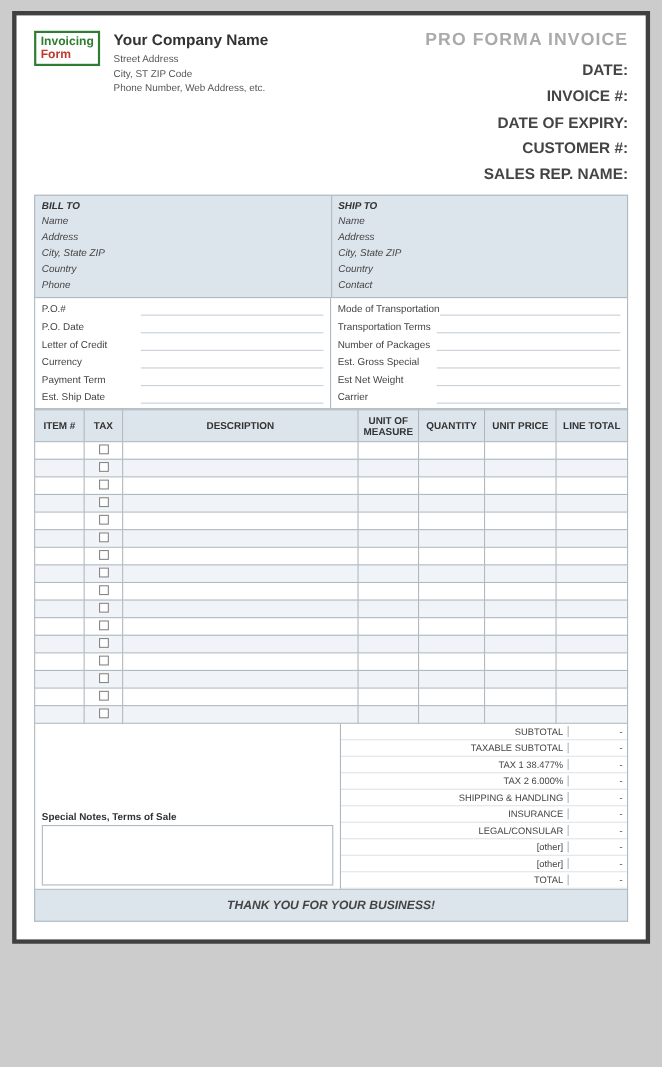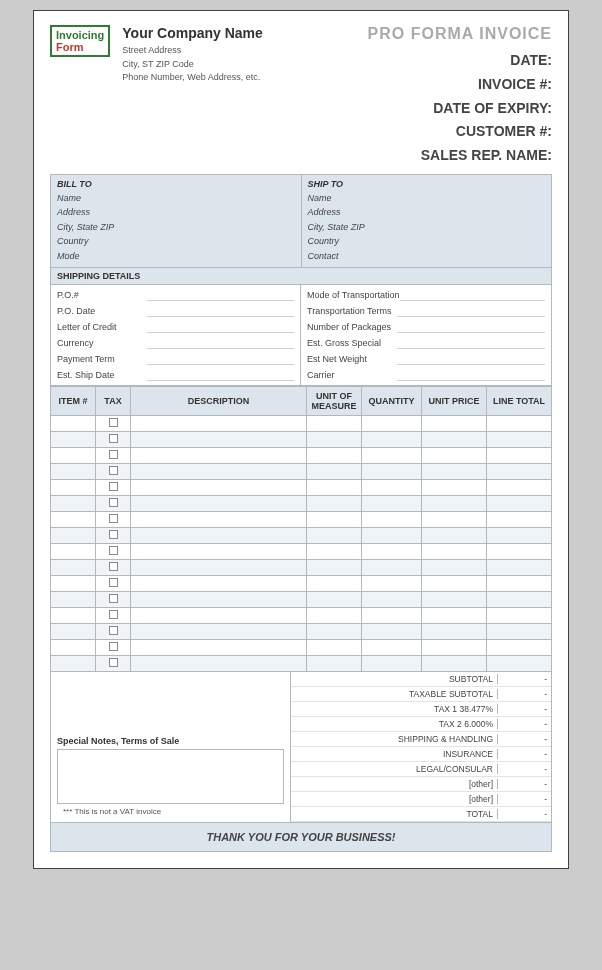--- a/index.html
+++ b/index.html
@@ -6,23 +6,23 @@
     body {
       font-family: Arial, sans-serif;
       font-size: 10px;
       background: #ccc;
       display: flex;
       justify-content: center;
       align-items: flex-start;
       padding: 10px;
     }
     .page {
-      width: 536px;
+      width: 580px;
       background: #fff;
-      border: 1px solid #404040;
+      border: 4px solid #404040;
       padding: 14px 16px 16px 16px;
     }
     
     .header {
       display: flex;
       justify-content: space-between;
       align-items: flex-start;
       margin-bottom: 6px;
     }
     .header-left {
@@ -281,37 +281,36 @@
   </div>
 
   <div class="bill-ship">
     <div class="bill-ship-col">
       <div class="section-header">BILL TO</div>
       <div class="bill-ship-data">
         <div>Name</div>
         <div>Address</div>
         <div>City, State ZIP</div>
         <div>Country</div>
-        <div>Mode</div>
+        <div>Phone</div>
       </div>
     </div>
     <div class="bill-ship-col">
       <div class="section-header">SHIP TO</div>
       <div class="bill-ship-data">
         <div>Name</div>
         <div>Address</div>
         <div>City, State ZIP</div>
         <div>Country</div>
         <div>Contact</div>
       </div>
     </div>
   </div>
 
   <div class="shipping-section">
-    <div class="shipping-header">SHIPPING DETAILS</div>
     <div class="shipping-grid">
       <div class="shipping-col" id="shipping-left">
           <div class="shipping-row">
             <span class="shipping-label">P.O.#</span>
             <span class="shipping-value"></span>
           </div>
           <div class="shipping-row">
             <span class="shipping-label">P.O. Date</span>
             <span class="shipping-value"></span>
           </div>
@@ -519,21 +518,20 @@
     <td class="col-total" style="background:#f0f4f8"></td>
   </tr>
       </tbody>
   </table>
 
   <div class="totals-area">
     <div class="totals-left">
       <div style="width:100%">
         <div class="notes-label">Special Notes, Terms of Sale</div>
         <div class="notes-box"></div>
-        <div class="vat-note">*** This is not a VAT invoice</div>
       </div>
     </div>
     <div class="totals-right" id="totals-section">
     <div class="totals-row">
     <span class="totals-label">SUBTOTAL</span>
     <span class="totals-value">-</span>
   </div>
         <div class="totals-row">
     <span class="totals-label">TAXABLE SUBTOTAL</span>
     <span class="totals-value">-</span>

